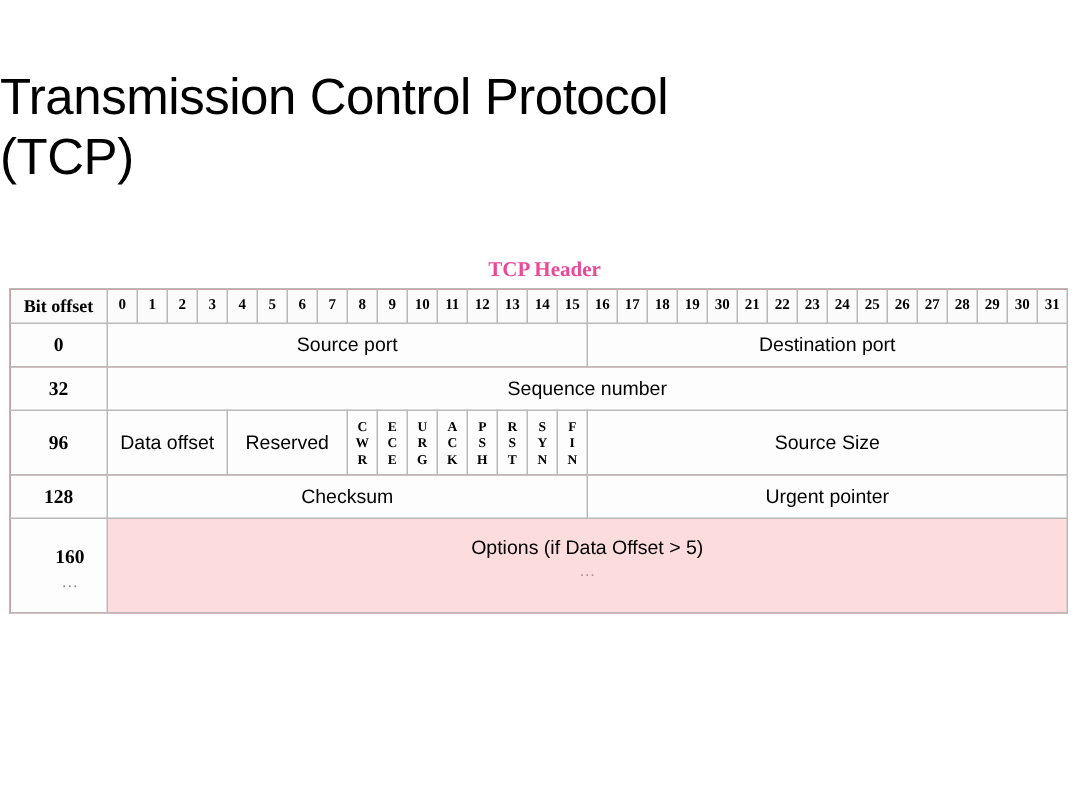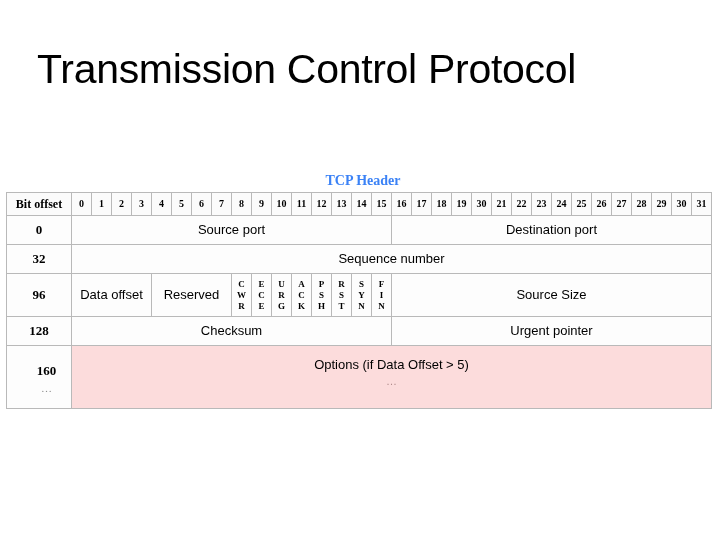--- a/index.html
+++ b/index.html
@@ -14,23 +14,23 @@
     overflow: hidden;
     position: relative;
   }
 
   
   #slide-title {
     position: absolute;
     left: 0;
     top: 22px;
     width: 576px;
-    text-align: right;
-    font-family: "Liberation Sans", sans-serif;
-    font-size: 41px;
+    text-align: left;
+    font-family: "Liberation Sans", sans-serif;
+    font-size: 34px;
     line-height: 40px;
     color: #000000;
     font-weight: normal;
     letter-spacing: -0.3px;
   }
   #slide-title .line2 { display: block; }
 
   
   #diagram {
     position: absolute;
@@ -38,21 +38,21 @@
     top: 172px;
     width: 708px;
   }
 
   #diagram-caption {
     text-align: center;
     font-family: "Liberation Serif", serif;
     font-weight: bold;
     font-size: 14px;
     line-height: 17px;
-    color: #3b82f6;
+    color: #ec4899;
     width: 708px;
     margin: 0 0 3px 0;
     padding-left: 6px;
     box-sizing: border-box;
   }
 
   table.tcp {
     border-collapse: collapse;
     table-layout: fixed;
     width: 706px;
@@ -140,20 +140,21 @@
   tr.r-options td.offset {
     padding: 4px 0 3px 15px;
     height: 42px;
   }
 </style>
 </head>
 <body>
 
 <h1 id="slide-title">
   <span>Transmission Control Protocol</span>
+  <span class="line2">(TCP)</span>
 </h1>
 
 <div id="diagram">
   <div id="diagram-caption">TCP Header</div>
   <table class="tcp">
     <thead>
       <tr class="bits" id="bits-row">
         <th class="corner">Bit offset</th>
       <th>0</th>
           <th>1</th>

